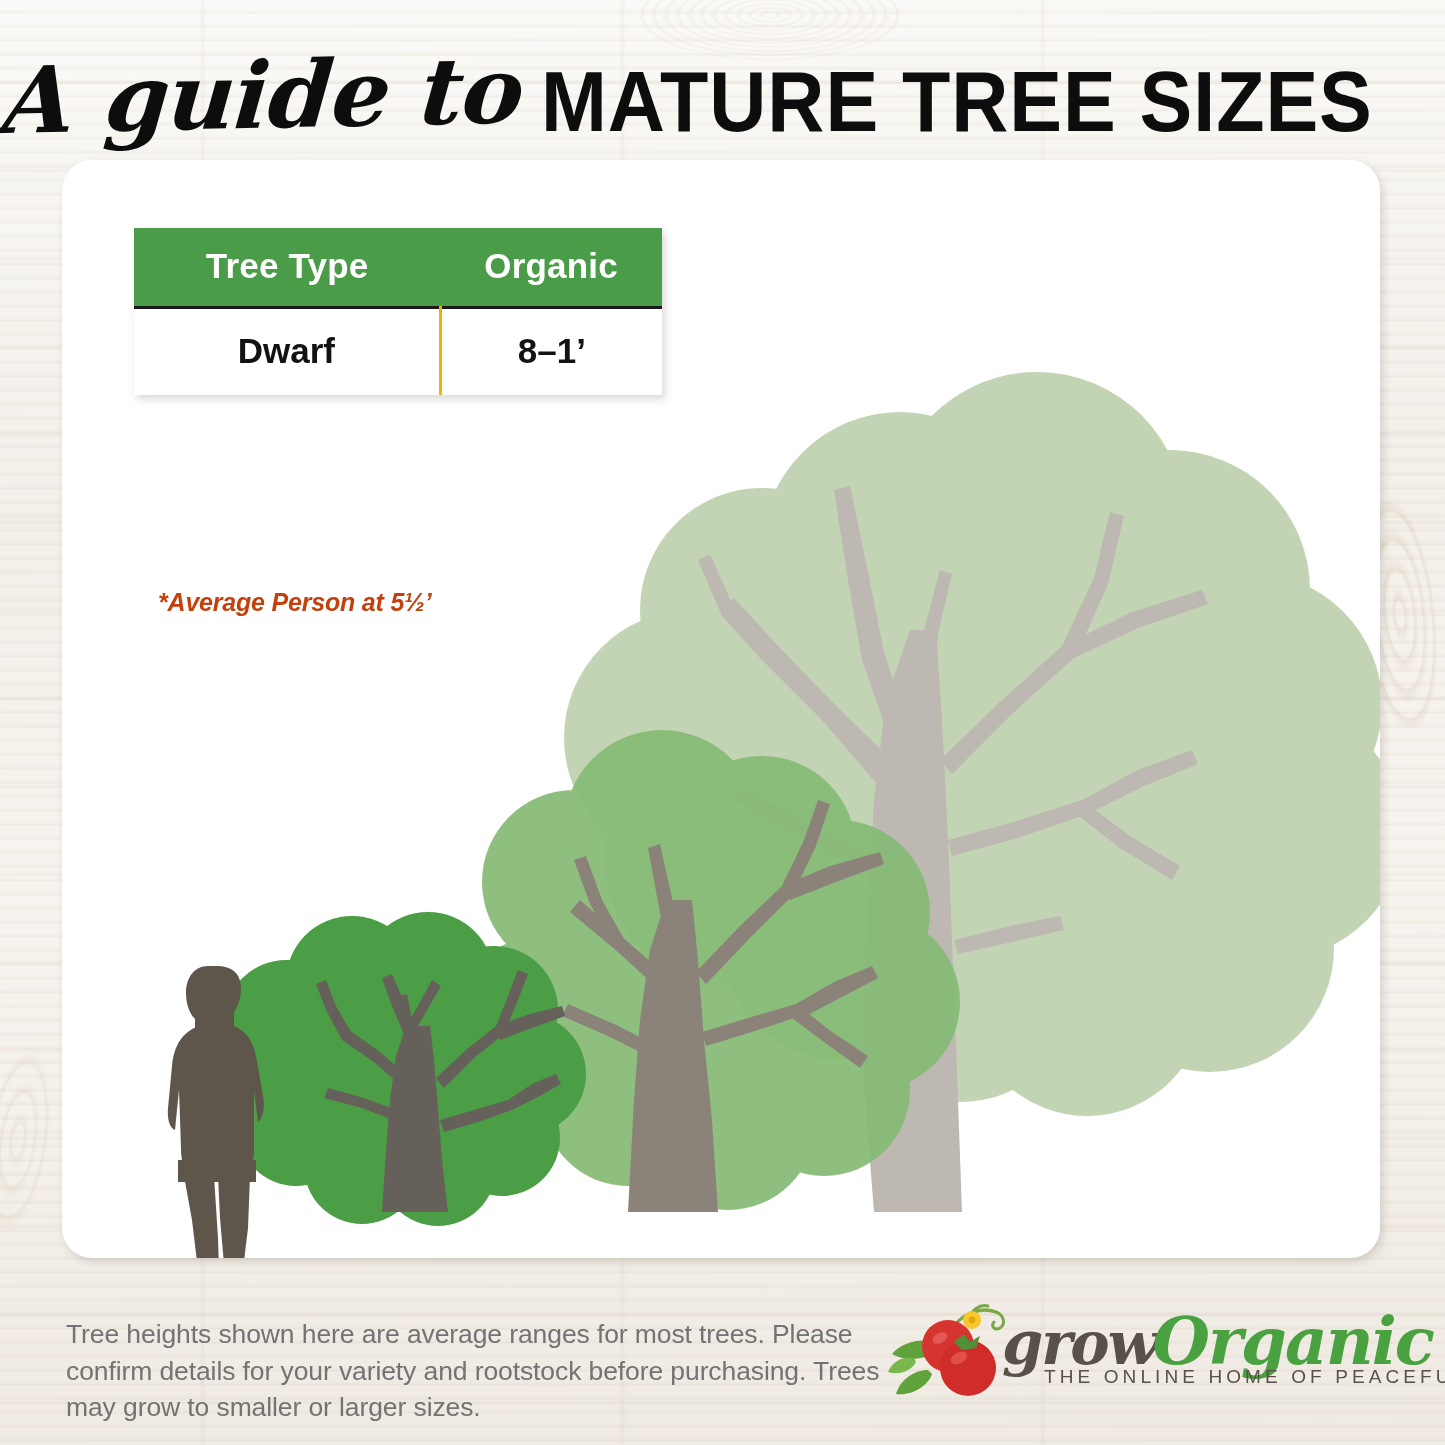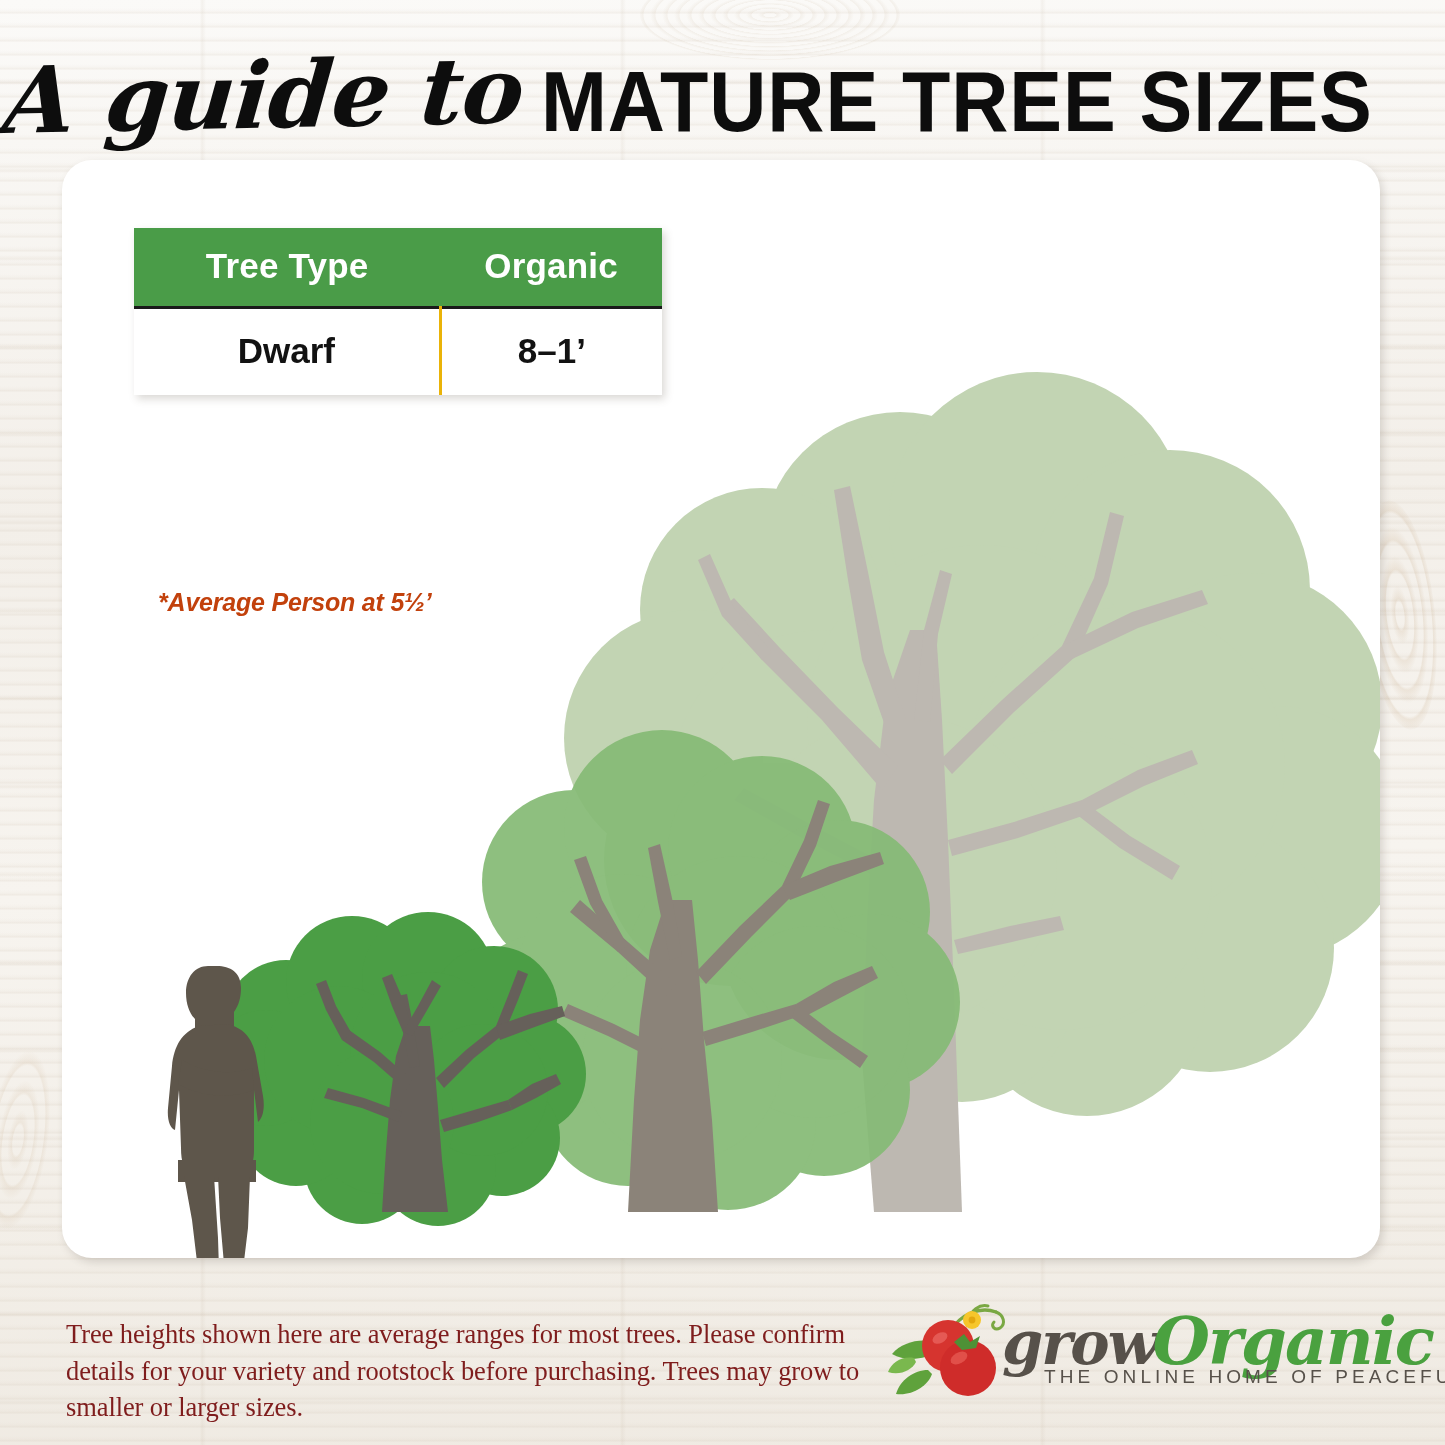--- a/index.html
+++ b/index.html
@@ -182,24 +182,24 @@
     left: 0; top: 0;
     width: 1318px; height: 1098px;
   }
   #scene svg { display: block; }
 
   
   #footer-note {
     position: absolute;
     left: 66px; top: 1316px;
     width: 830px;
-    font-family: Liberation Serif, serif;
+    font-family: Liberation Sans, sans-serif;
     font-size: 26.5px;
     line-height: 1.38;
-    color: #7f1d1d;
+    color: #737373;
     z-index: 6;
     letter-spacing: -0.1px;
   }
 
   #brand-logo {
     position: absolute;
     left: 884px; top: 1296px;
     width: 500px; height: 124px;
     z-index: 6;
   }

